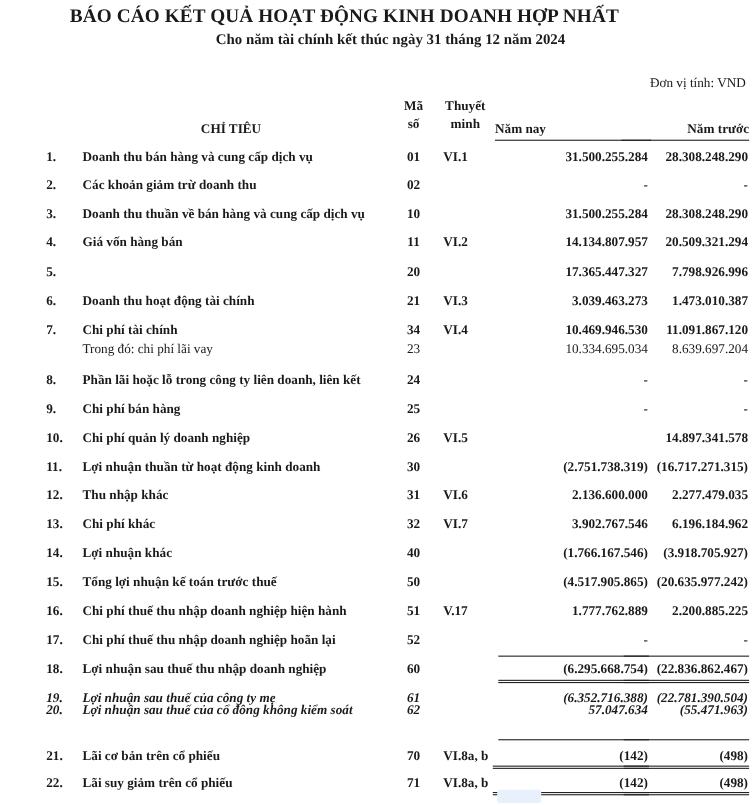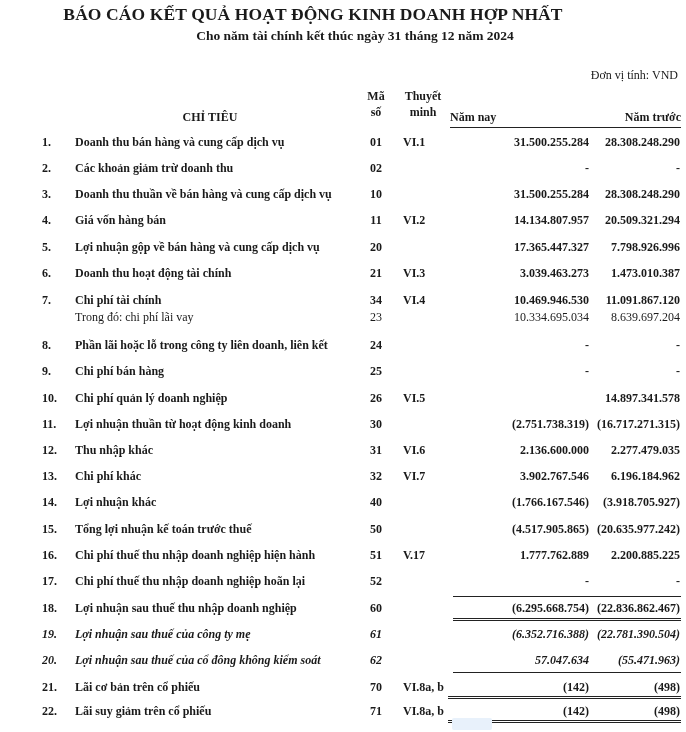--- a/index.html
+++ b/index.html
@@ -89,21 +89,20 @@
     <div class="row" style="top: 213px;">
       <span class="no">4.</span>
       <span class="label">Giá vốn hàng bán</span>
       <span class="code">11</span>
       <span class="note">VI.2</span>
       <span class="cur">14.134.807.957</span>
       <span class="prev">20.509.321.294</span>
     </div>
     <div class="row" style="top: 240px;">
       <span class="no">5.</span>
-      <span class="label">Lợi nhuận gộp về bán hàng và cung cấp dịch vụ</span>
       <span class="code">20</span>
       <span class="note"></span>
       <span class="cur">17.365.447.327</span>
       <span class="prev">7.798.926.996</span>
     </div>
     <div class="row" style="top: 266px;">
       <span class="no">6.</span>
       <span class="label">Doanh thu hoạt động tài chính</span>
       <span class="code">21</span>
       <span class="note">VI.3</span>
@@ -214,21 +213,21 @@
       <span class="prev">(22.836.862.467)</span>
     </div>
     <div class="row ital" style="top: 627px;">
       <span class="no">19.</span>
       <span class="label">Lợi nhuận sau thuế của công ty mẹ</span>
       <span class="code">61</span>
       <span class="note"></span>
       <span class="cur">(6.352.716.388)</span>
       <span class="prev">(22.781.390.504)</span>
     </div>
-    <div class="row ital" style="top: 653px;">
+    <div class="row ital" style="top: 638px;">
       <span class="no">20.</span>
       <span class="label">Lợi nhuận sau thuế của cổ đông không kiểm soát</span>
       <span class="code">62</span>
       <span class="note"></span>
       <span class="cur">57.047.634</span>
       <span class="prev">(55.471.963)</span>
     </div>
     <div class="row" style="top: 680px;">
       <span class="no">21.</span>
       <span class="label">Lãi cơ bản trên cổ phiếu</span>

